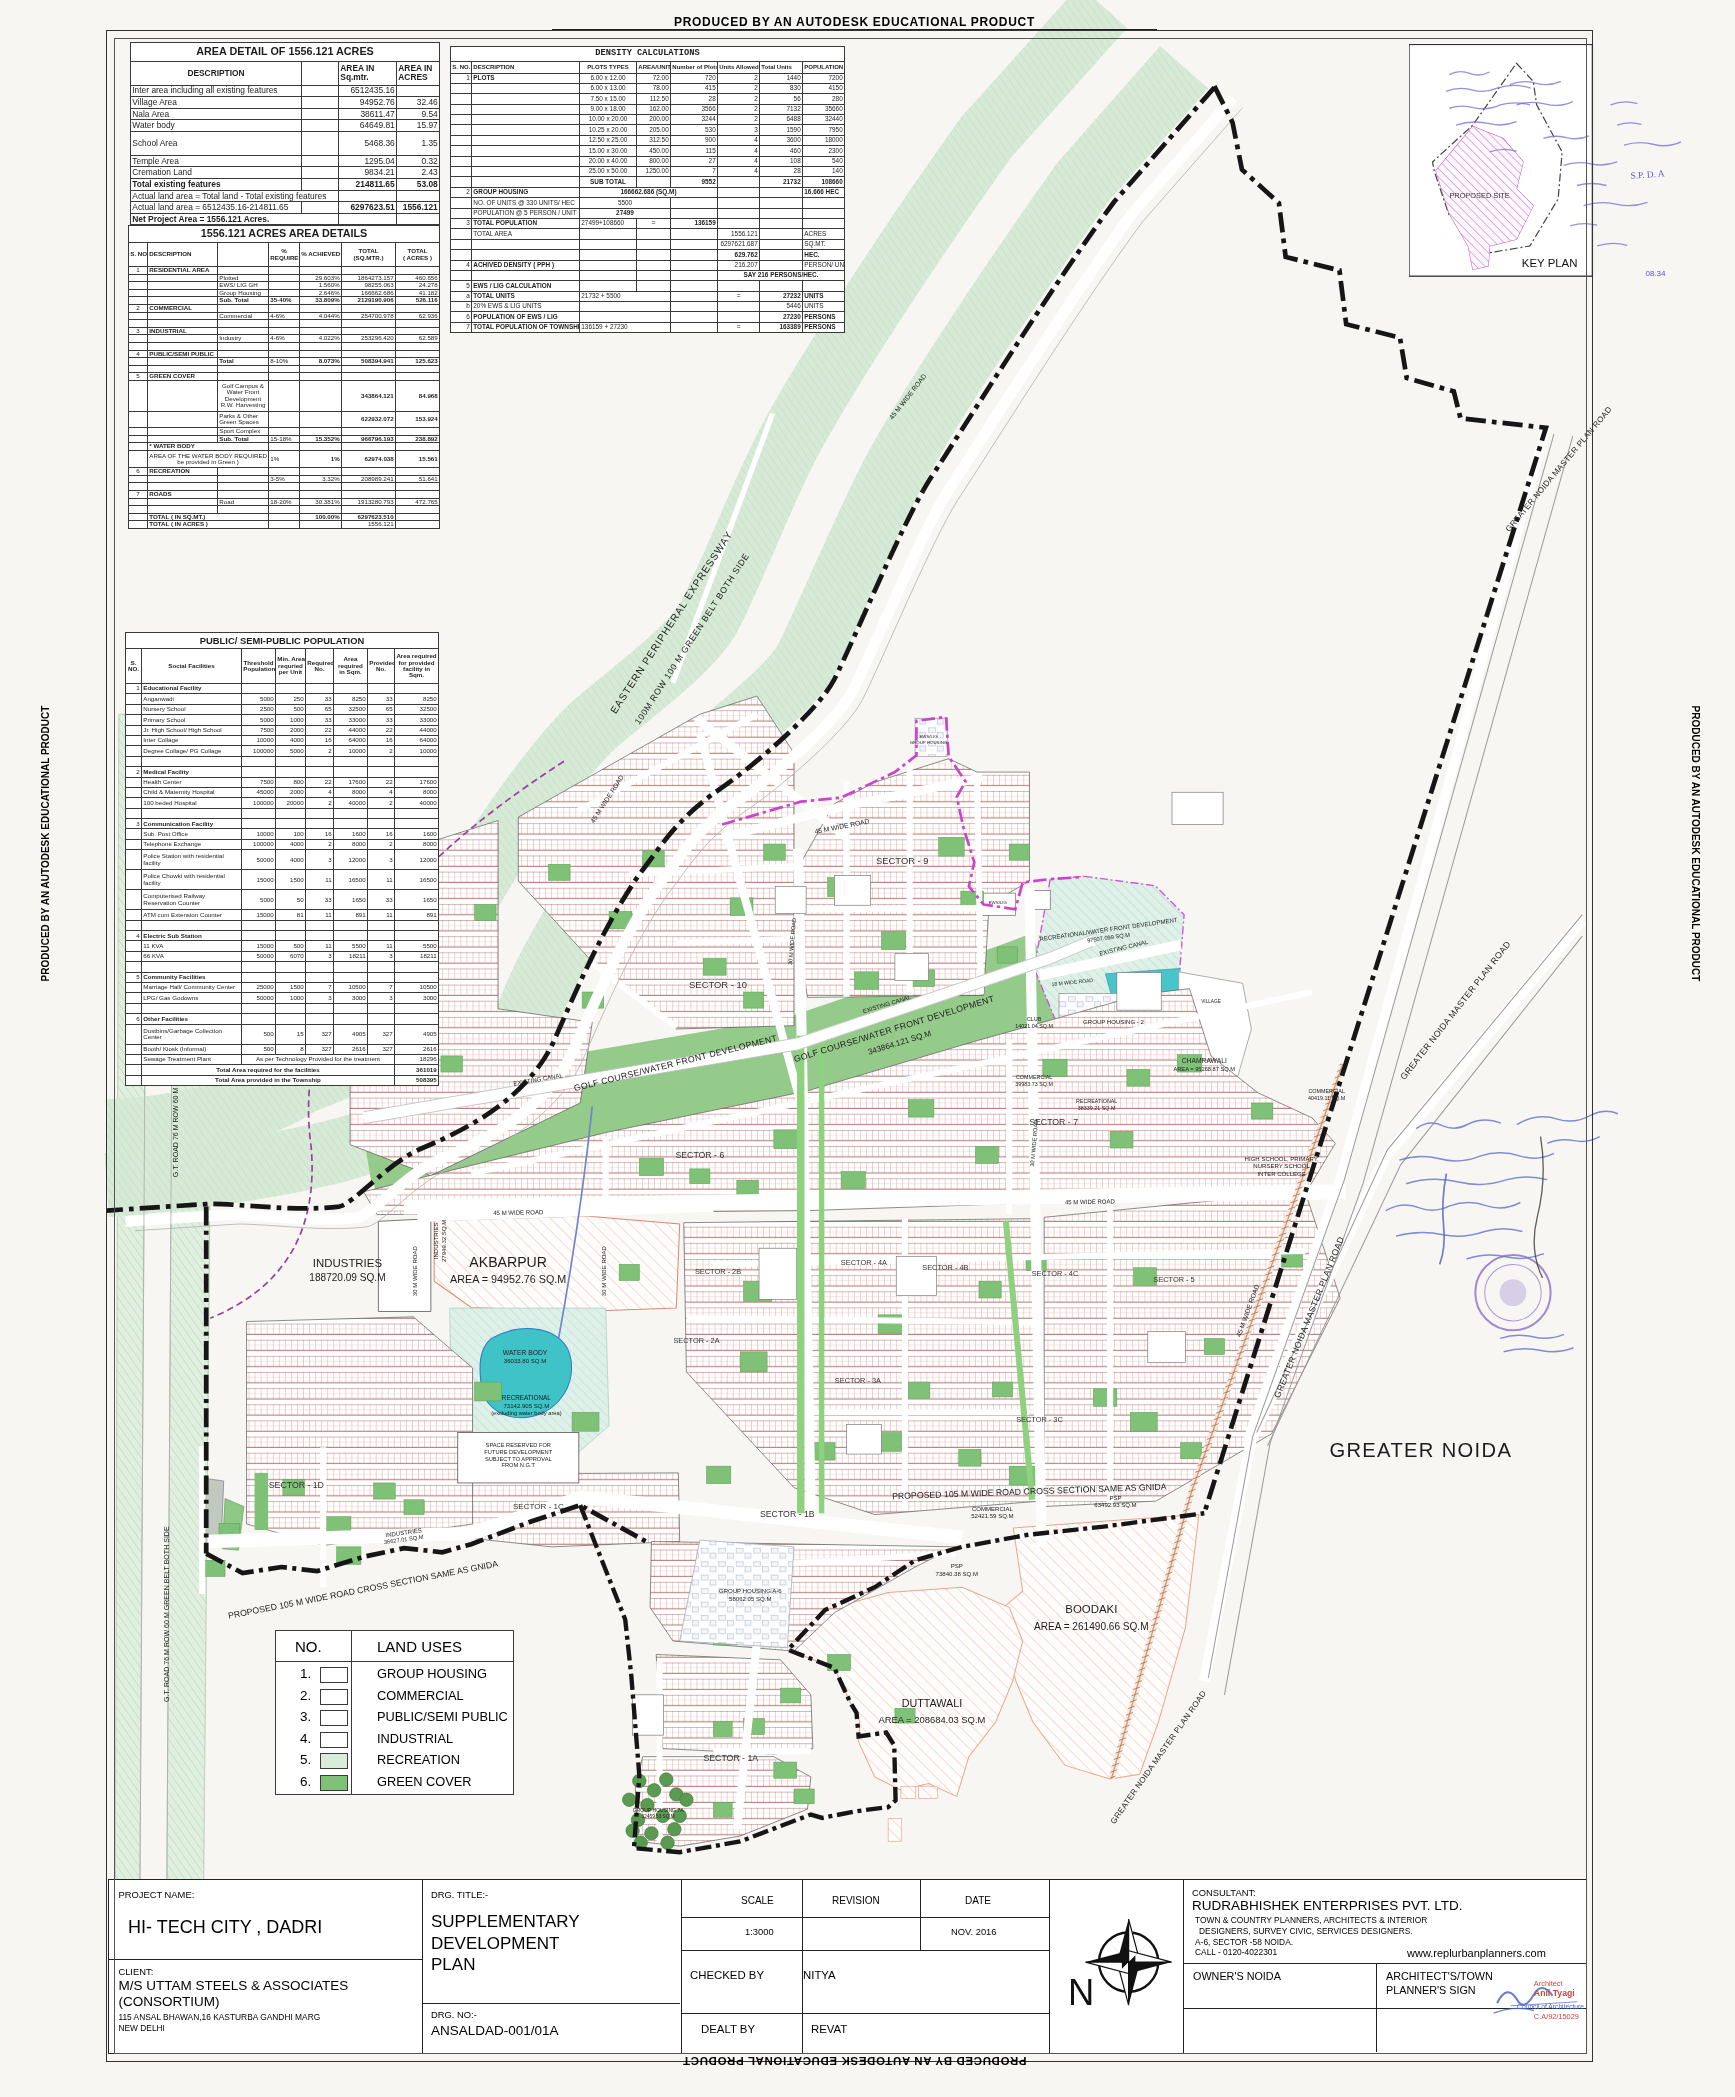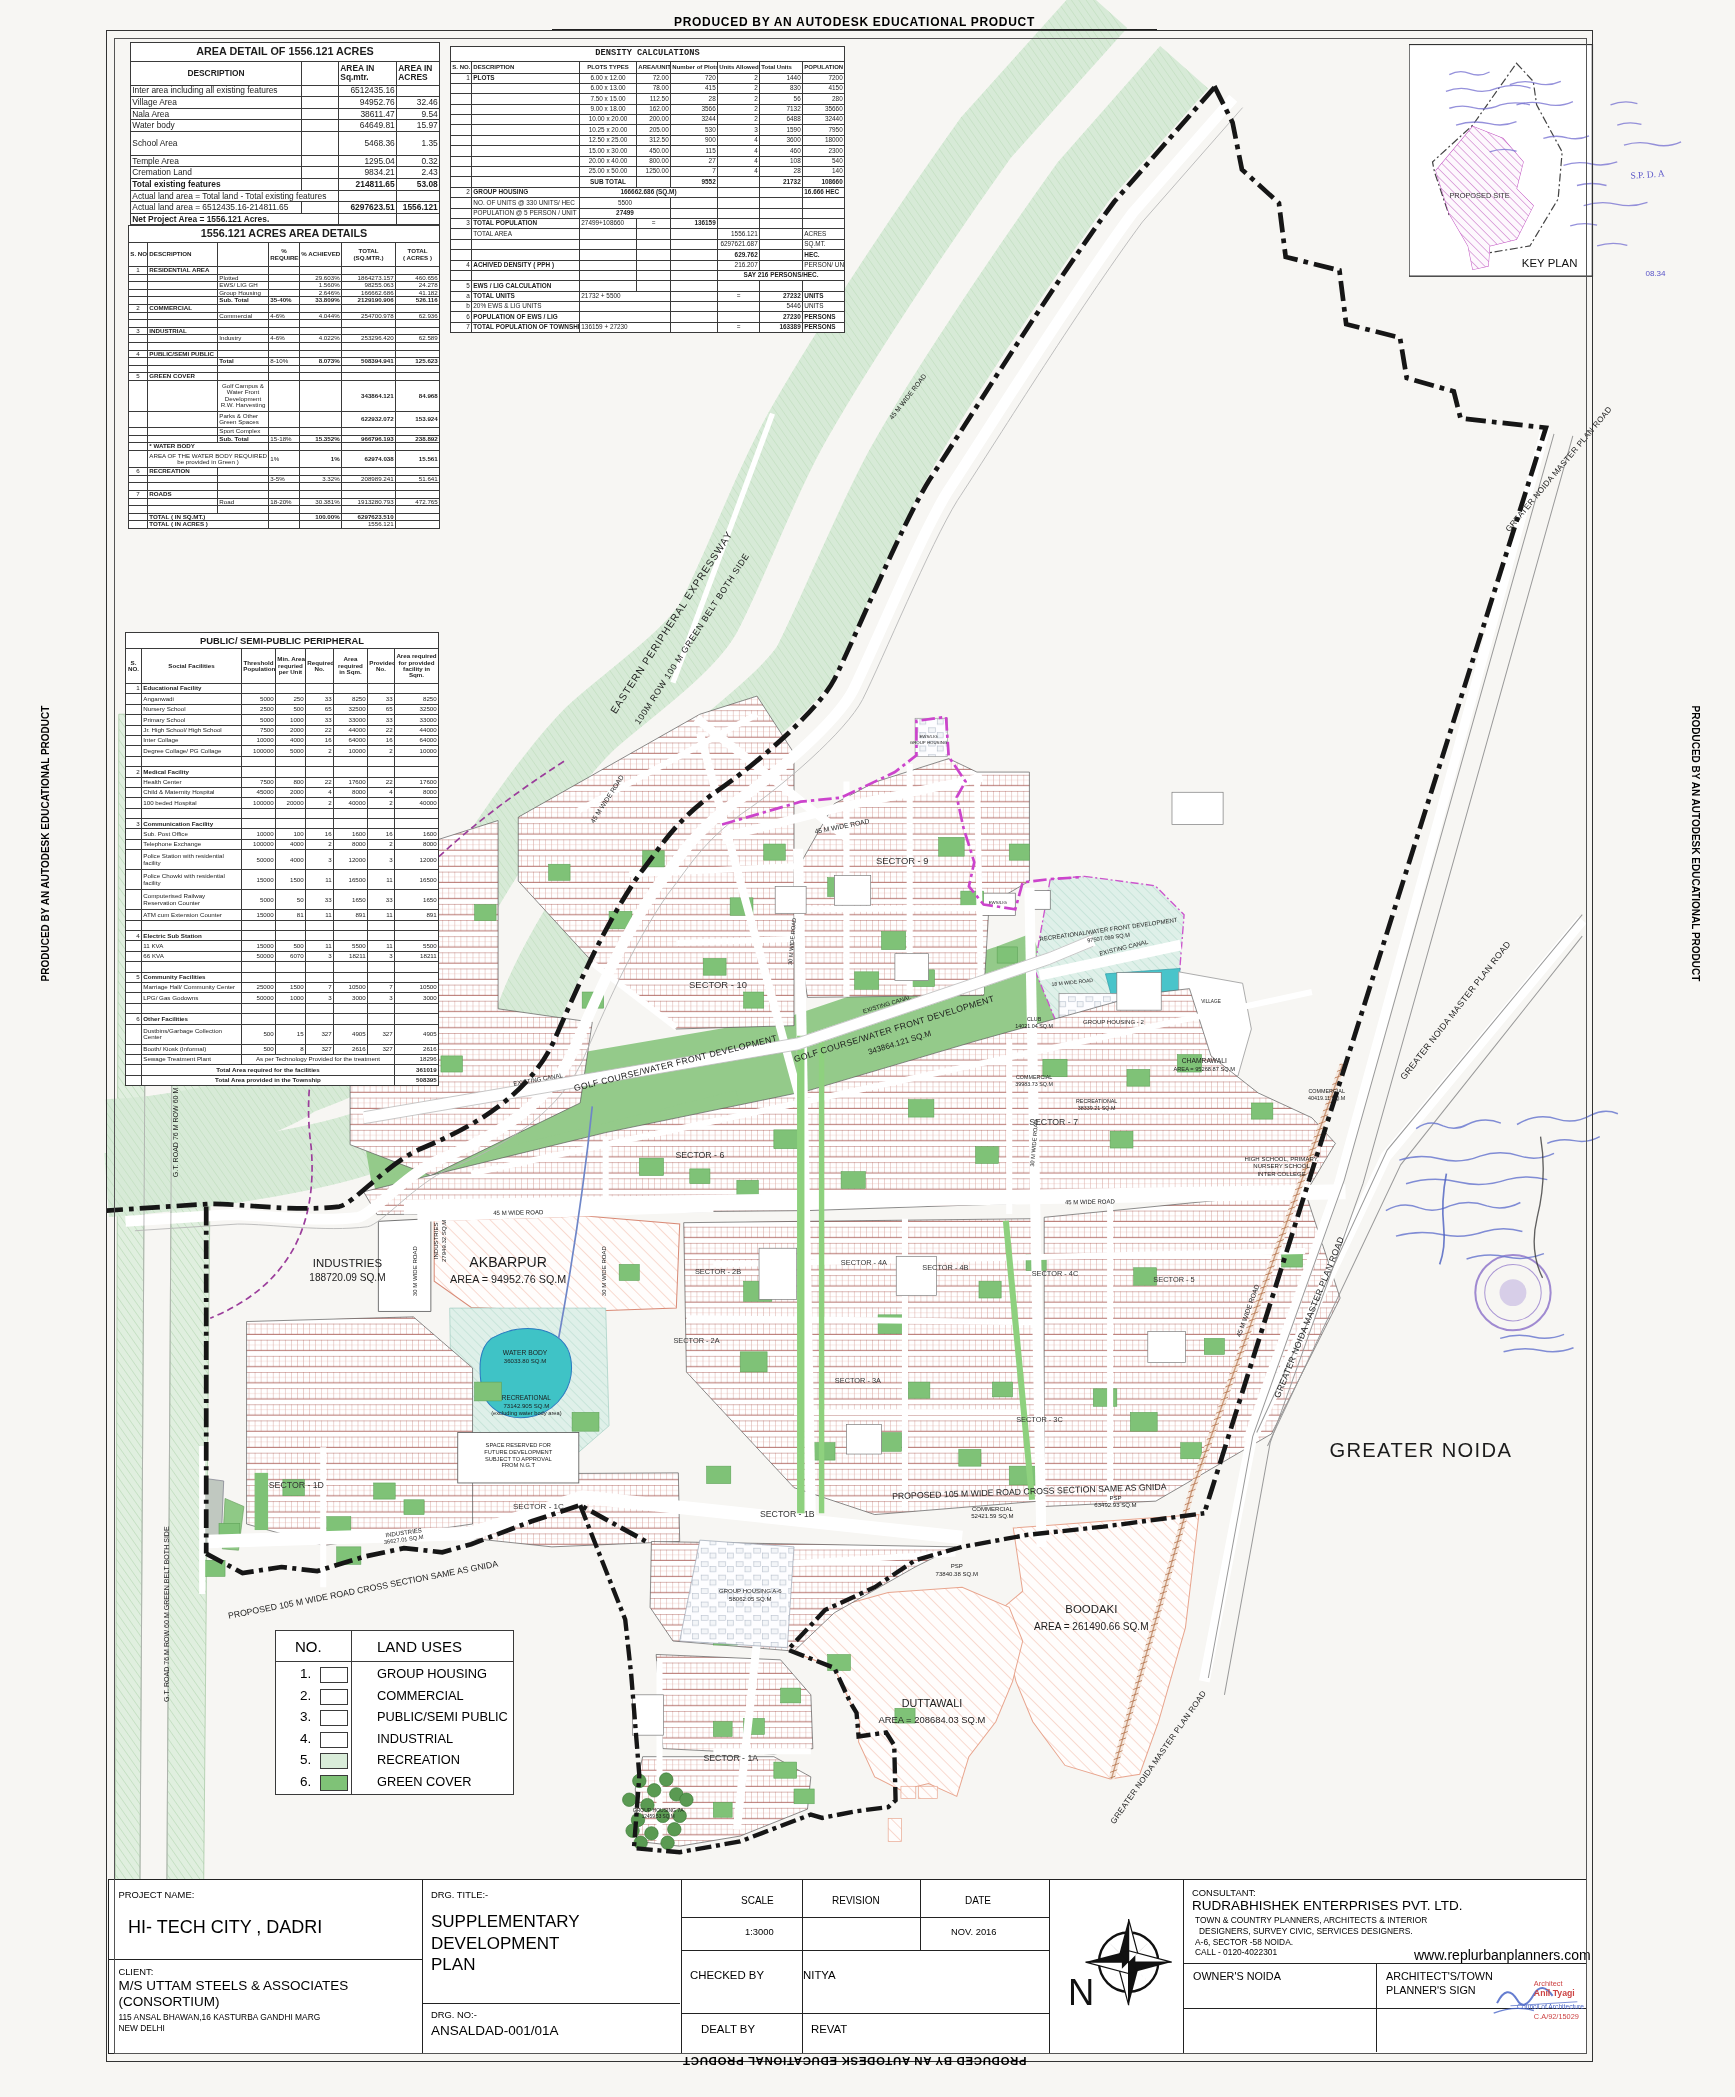--- a/index.html
+++ b/index.html
@@ -743,21 +743,21 @@
         <col style="width:100px">
         <col style="width:34px">
         <col style="width:30px">
         <col style="width:28px">
         <col style="width:34px">
         <col style="width:27px">
         <col style="width:44px">
       </colgroup>
       <tbody>
         <tr>
-          <td colspan="8" class="c b" style="font-size:9.4px;height:15px;">PUBLIC/ SEMI-PUBLIC PERIPHERAL</td>
+          <td colspan="8" class="c b" style="font-size:9.4px;height:15px;">PUBLIC/ SEMI-PUBLIC POPULATION</td>
         </tr>
         <tr style="height:35px;font-size:6.2px;">
           <td colspan="1" class="c b">S.<br>NO.</td>
           <td colspan="1" class="c b">Social Facilities</td>
           <td colspan="1" class="c b">Threshold<br>Population</td>
           <td colspan="1" class="c b">Min. Area<br>requried<br>per Unit</td>
           <td colspan="1" class="c b">Required<br>No.</td>
           <td colspan="1" class="c b">Area<br>required<br>in Sqm.</td>
           <td colspan="1" class="c b">Provided<br>No.</td>
           <td colspan="1" class="c b">Area required<br>for provided<br>facility in<br>Sqm.</td>
@@ -1460,21 +1460,21 @@
     <span class="abs" style="left:581px;top:89px;font-size:11.4px;white-space:nowrap;">CHECKED BY</span>
     <span class="abs" style="left:694px;top:89px;font-size:11.4px;white-space:nowrap;">NITYA</span>
     <span class="abs" style="left:592px;top:143px;font-size:11.4px;white-space:nowrap;">DEALT BY</span>
     <span class="abs" style="left:702px;top:143px;font-size:11.4px;white-space:nowrap;">REVAT</span>
     <span class="abs" style="left:1083px;top:6.7px;font-size:9.4px;white-space:nowrap;">CONSULTANT:</span>
     <span class="abs" style="left:1083px;top:18px;font-size:13.5px;white-space:nowrap;">RUDRABHISHEK ENTERPRISES PVT. LTD.</span>
     <span class="abs" style="left:1086px;top:35px;font-size:8.4px;white-space:nowrap;">TOWN &amp; COUNTRY PLANNERS, ARCHITECTS &amp; INTERIOR</span>
     <span class="abs" style="left:1090px;top:46px;font-size:8.4px;white-space:nowrap;">DESIGNERS, SURVEY CIVIC, SERVICES DESIGNERS.</span>
     <span class="abs" style="left:1086px;top:57px;font-size:8.4px;white-space:nowrap;">A-6, SECTOR -58 NOIDA.</span>
     <span class="abs" style="left:1086px;top:67px;font-size:8.4px;white-space:nowrap;">CALL - 0120-4022301</span>
-    <span class="abs" style="left:1298px;top:67px;font-size:14px;white-space:nowrap;margin-left:7px;">www.replurbanplanners.com</span>
+    <span class="abs" style="left:1298px;top:67px;font-size:11px;white-space:nowrap;">www.replurbanplanners.com</span>
     <span class="abs" style="left:1084px;top:90px;font-size:10.8px;white-space:nowrap;">OWNER'S NOIDA</span>
     <span class="abs" style="left:1277px;top:90px;font-size:10.8px;white-space:nowrap;">ARCHITECT'S/TOWN</span>
     <span class="abs" style="left:1277px;top:104px;font-size:10.8px;white-space:nowrap;">PLANNER'S SIGN</span>
     <svg class="abs" style="left:940px;top:0;" width="135" height="173" viewBox="0 0 200 257">
       <circle cx="118" cy="122" r="44" fill="none" stroke="#111" stroke-width="3.5"></circle>
       <polygon points="118,58 118,122 101,122" fill="#111"></polygon>
       <polygon points="118,58 118,122 135,122" fill="#fff" stroke="#111" stroke-width="1.8"></polygon>
       <polygon points="118,186 118,122 135,122" fill="#111"></polygon>
       <polygon points="118,186 118,122 101,122" fill="#fff" stroke="#111" stroke-width="1.8"></polygon>
       <polygon points="54,122 118,122 118,105" fill="#111"></polygon>

